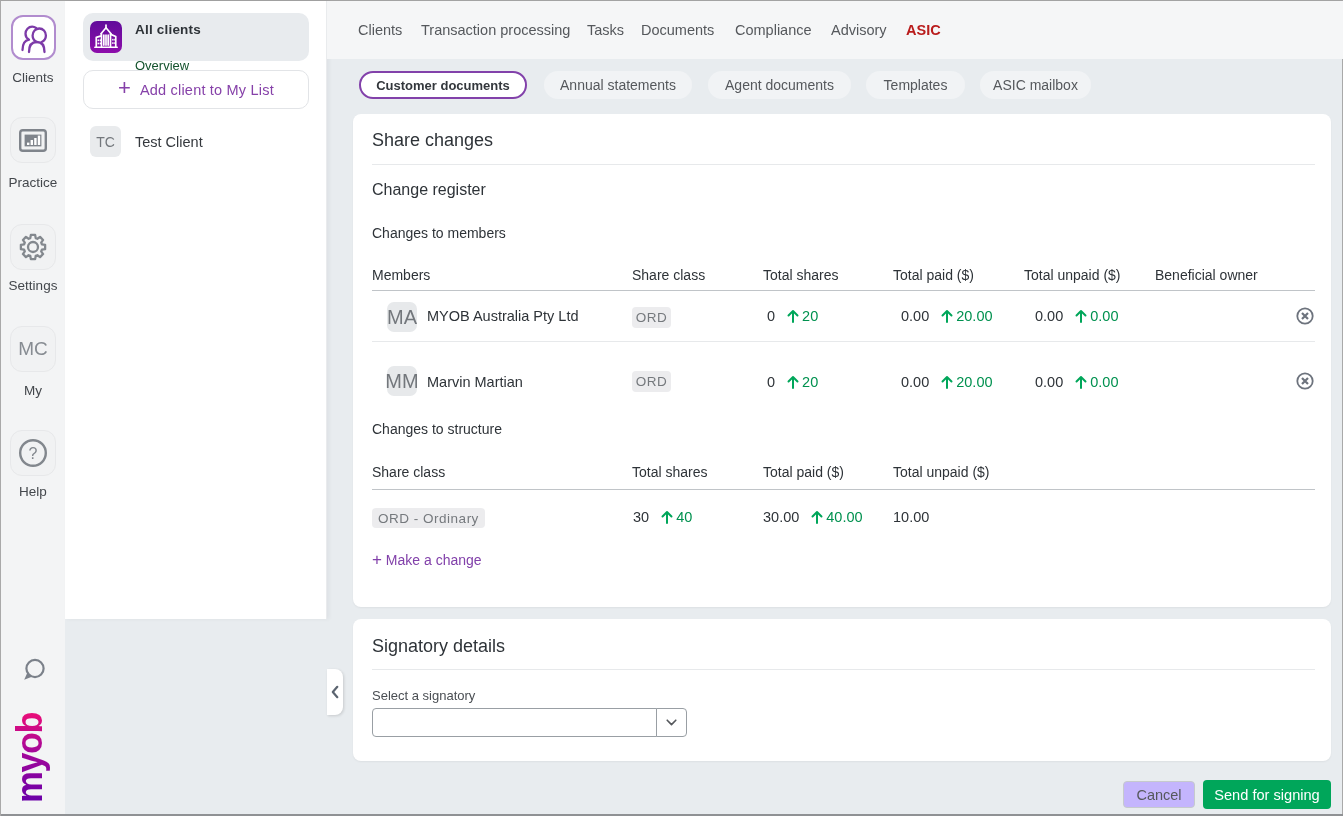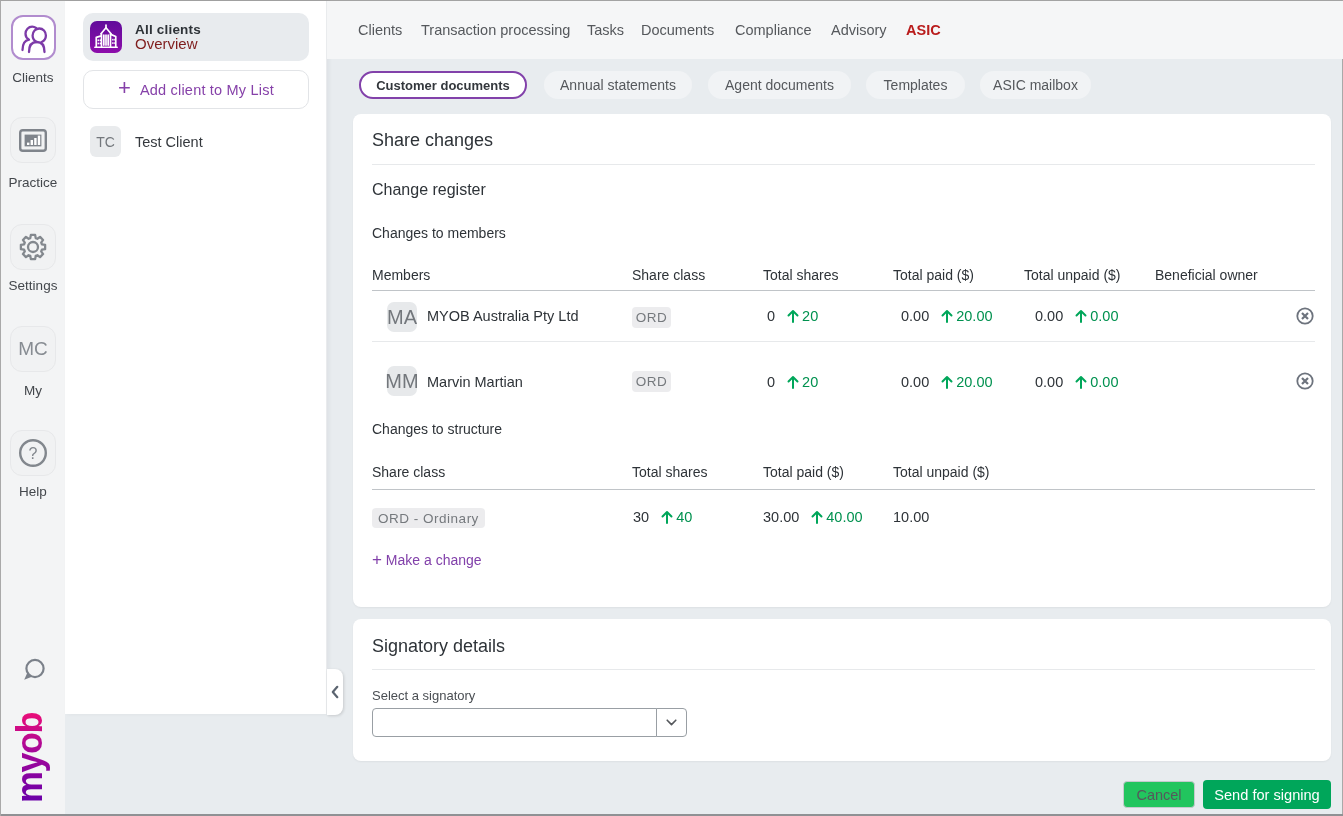--- a/index.html
+++ b/index.html
@@ -10,21 +10,21 @@
   .abs { position:absolute; }
   
   #bottomstrip { left:0; top:813px; width:1343px; height:3px; background:#8f9194; }
   
   #sidebar { left:0; top:0; width:64px; height:813px; background:#f3f4f5; }
   .sb-box { position:absolute; left:9px; width:46px; height:46px; border-radius:12px;
             background:#f1f2f3; border:1px solid #e7e8ea; display:flex; align-items:center; justify-content:center; }
   .sb-box.active { left:10px; width:45px; height:45px; background:#fff; border:2px solid #b18cce; }
   .sb-label { position:absolute; left:0; width:64px; text-align:center; font-size:13.5px; color:#43474c; }
   
-  #panel { left:64px; top:0; width:262px; height:713px; background:#fff; border-right:1px solid #e9ebed; box-shadow:2px 0 4px rgba(50,55,70,.06); }
+  #panel { left:64px; top:0; width:262px; height:618px; background:#fff; border-right:1px solid #e9ebed; box-shadow:2px 0 4px rgba(50,55,70,.06); }
   #allclients { left:82px; top:12px; width:226px; height:48px; border-radius:10px; background:#e8ebee; }
   #acicon { left:89px; top:20px; width:32px; height:32px; border-radius:7px;
             background:linear-gradient(180deg,#610b9b 0%,#8d0dab 100%); display:flex; align-items:center; justify-content:center; }
   #addbtn { left:82px; top:69px; width:226px; height:39px; border-radius:10px; background:#fff;
             border:1px solid #e2e4e7; display:flex; align-items:center; justify-content:center;
             color:#8641a9; font-size:14.5px; }
   #tcav { left:89px; top:125px; width:31px; height:31px; border-radius:6px; background:#e9ebed;
           color:#73777c; font-size:14px; display:flex; align-items:center; justify-content:center; }
   
   #main { left:326px; top:0; width:1016px; height:813px; }
@@ -39,21 +39,21 @@
   .hr.dark { background:#c0c4c8; }
   .t { position:absolute; white-space:nowrap; }
   .chip { position:absolute; background:#ececee; border-radius:4px; color:#75797d; font-size:13.5px;
           display:flex; align-items:center; justify-content:center; letter-spacing:.5px; }
   .avat { position:absolute; width:30px; height:30px; border-radius:7px; background:#e7e9eb;
           color:#73777c; font-size:20px; display:flex; align-items:center; justify-content:center; }
   .val { position:absolute; font-size:14.5px; color:#2e3338; display:flex; align-items:center; white-space:nowrap; }
   .green { color:#00914f; }
   .uparr { margin:0 3px 0 12px; }
   .dark14 { font-size:14px; color:#2e3338; }
-  #canceltn { left:796px; top:780px; width:72px; height:27px; border-radius:4px; background:#22c55e;
+  #canceltn { left:796px; top:780px; width:72px; height:27px; border-radius:4px; background:#c4b5fd;
              border:1px solid #c6cacd; color:#55585c; font-size:14.5px; display:flex; align-items:center; justify-content:center; }
   #sendbtn { left:876px; top:779px; width:128px; height:29px; border-radius:4px; background:#00a65a;
              color:#fff; font-size:14.6px; display:flex; align-items:center; justify-content:center; }
   #collapsetab { left:0; top:668px; width:16px; height:46px; background:#fff; border-radius:0 8px 8px 0;
                  box-shadow:1px 1px 3px rgba(0,0,0,.14); display:flex; align-items:center; justify-content:center; }
 </style>
 </head>
 <body>
 <div id="app">
 
@@ -126,21 +126,21 @@
           <rect x="7" y="22" width="1.5" height="1.8"></rect>
             <rect x="9.2" y="22" width="1.5" height="1.8"></rect>
           <rect x="22.6" y="18" width="1.5" height="1.8"></rect>
             <rect x="24.8" y="18" width="1.5" height="1.8"></rect>
           <rect x="22.6" y="21.6" width="1.5" height="1.8"></rect>
             <rect x="24.8" y="21.6" width="1.5" height="1.8"></rect>
         </g>
       </svg>
     </div>
     <div class="abs" style="left:70px; top:21px; font-size:13.5px; font-weight:bold; color:#2e3338; letter-spacing:.2px;">All clients</div>
-    <div class="abs" style="left:70px; top:34px; font-size:15px; color:#7f1d1d;">Overview</div>
+    <div class="abs" style="left:70px; top:57px; font-size:13px; color:#14532d;">Overview</div>
     <div id="addbtn" class="abs" style="left:18px">
         <span style="font-size:22px; margin-right:9px; font-weight:400; margin-top:-3px;">+</span>
         <span style="letter-spacing:.2px;">Add client to My List</span>
       </div>
     <div id="tcav" class="abs" style="left:25px">TC</div>
     <div class="abs" style="left:70px; top:133px; font-size:14.5px; color:#34383d;">Test Client</div>
   </div>
 
   <div id="main" class="abs">
     <div id="navbar" class="abs"></div>

